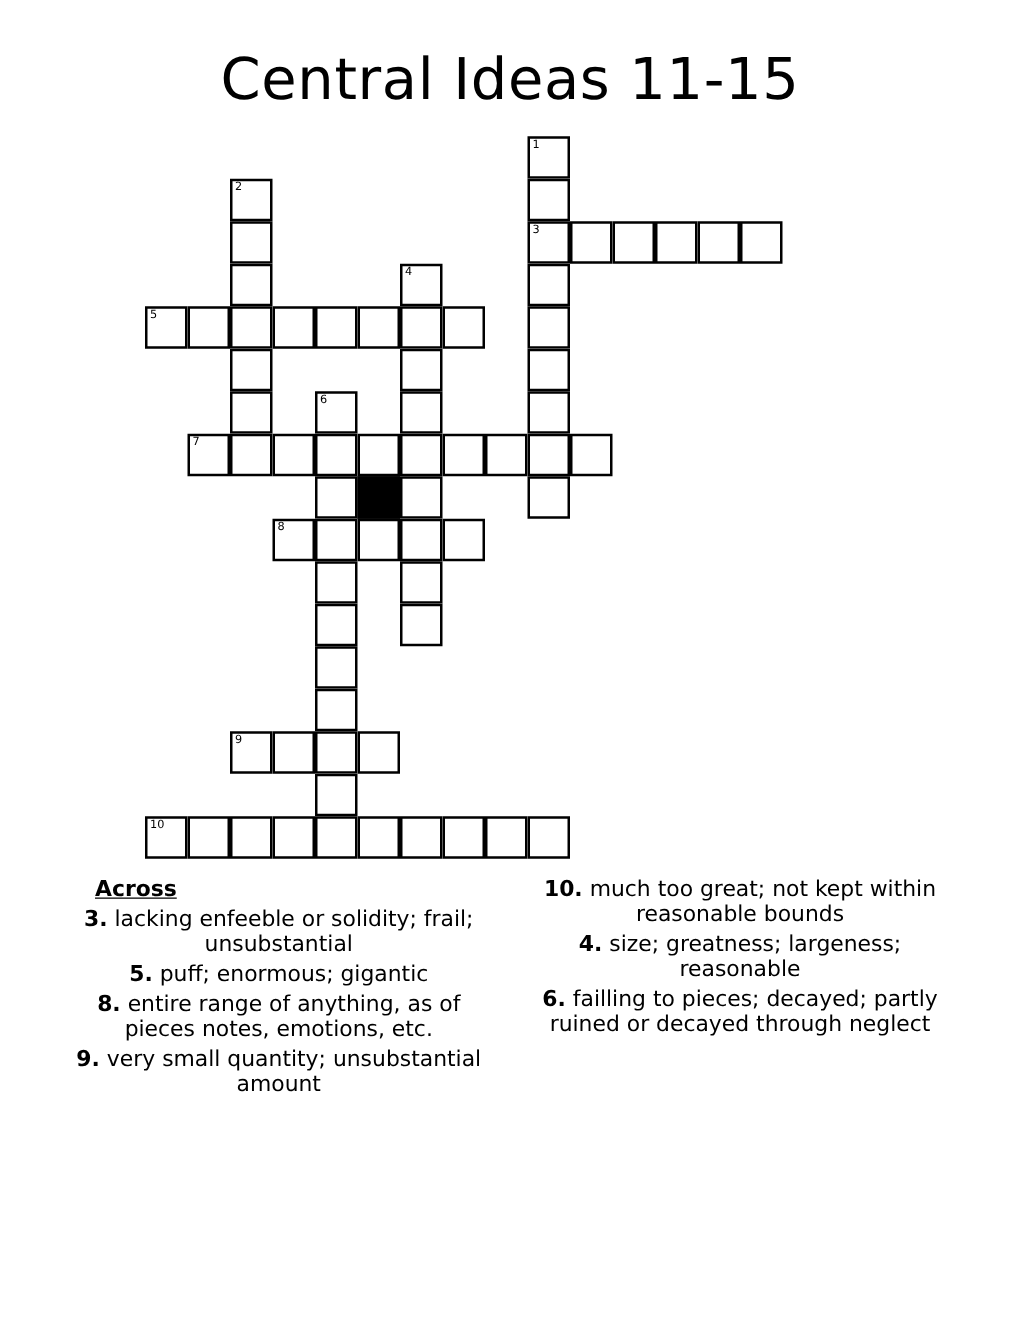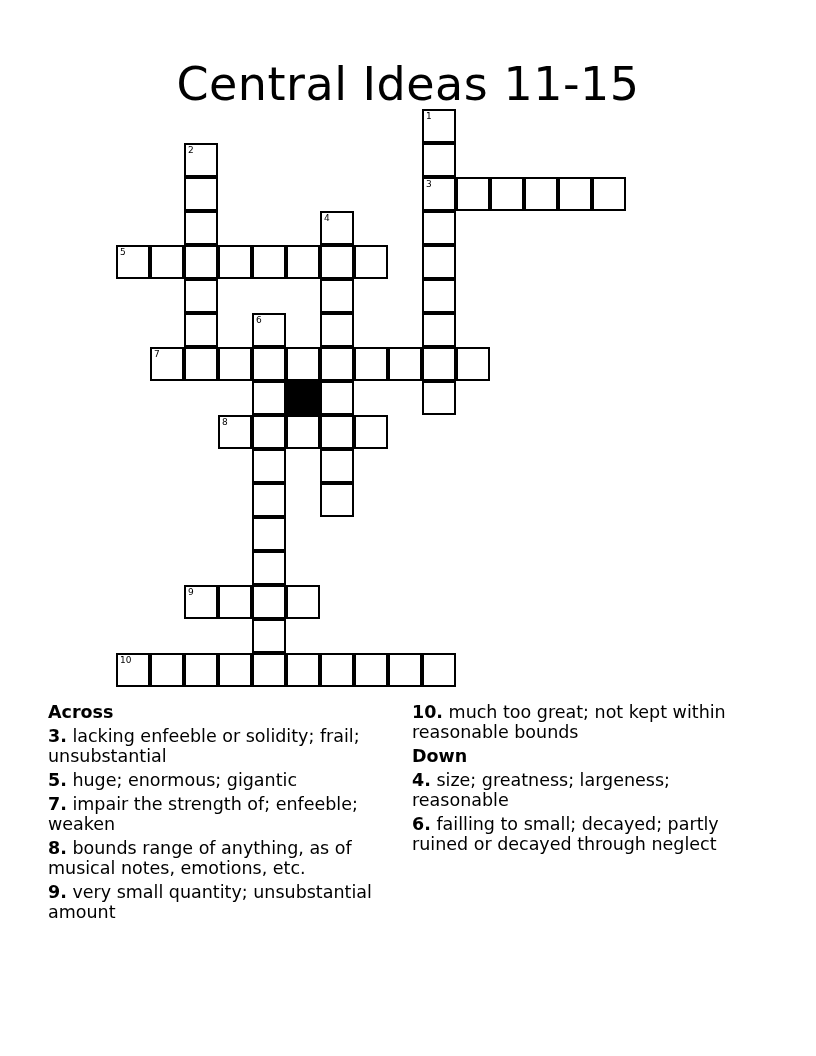--- a/index.html
+++ b/index.html
@@ -1,26 +1,26 @@
 <!DOCTYPE html>
 <html><head>
 <meta charset="utf-8">
 <style>
   html, body { margin:0; padding:0; background:#fff; }
   body { width:816px; height:1056px; position:relative; overflow:hidden; font-family:"DejaVu Sans", sans-serif; color:#000; }
-  .title { position:absolute; left:0; width:816px; top:34px; text-align:center; font-size:46px; line-height:58px; font-family:"DejaVu Sans", sans-serif; letter-spacing:0.5px;margin-top:21px; }
+  .title { position:absolute; left:0; width:816px; top:34px; text-align:center; font-size:46px; line-height:58px; font-family:"DejaVu Sans", sans-serif; letter-spacing:0.5px; }
   .grid { position:absolute; left:117px; top:110px; width:580px; height:590px; }
   .cell { position:absolute; width:34px; height:34px; box-sizing:border-box; border:2px solid #000; background:#fff; margin-left:-1px; margin-top:-1px; }
   .cell.black { background:#000; }
   .cell .num { position:absolute; left:2px; top:0px; font-size:9px; line-height:10px; font-family:"DejaVu Sans", sans-serif; }
   .clues { position:absolute; top:702px; font-size:17.5px; line-height:20px; font-family:"DejaVu Sans", sans-serif; }
   .clues.left { left:48px; width:350px; }
   .clues.right { left:412px; width:360px; }
-  .clue-head { font-weight:bold; margin-bottom:4px; }
-  .clue { margin-bottom:4px; }
+  .clue-head { font-weight:bold; text-decoration:underline; margin-bottom:4px;margin-left:28px; }
+  .clue { margin-bottom:4px;text-align:center; }
   .clue .n { font-weight:bold; }
 </style>
 </head>
 <body>
 
 <div class="title">Central Ideas 11-15</div>
 
 <div class="grid" id="grid">
     <div class="cell" style="left: 306px; top: 0px;">
       <span class="num">1</span>
@@ -109,24 +109,22 @@
     <div class="cell" style="left: 204px; top: 544px;"></div>
     <div class="cell" style="left: 238px; top: 544px;"></div>
     <div class="cell" style="left: 272px; top: 544px;"></div>
     <div class="cell" style="left: 306px; top: 544px;"></div>
     <div class="cell black" style="left: 170px; top: 272px;"></div>
   </div>
 
 <div class="clues left">
   <div class="clue-head">Across</div>
   <div class="clue"><span class="n">3.</span> <span>lacking enfeeble or solidity; frail; unsubstantial</span></div>
-  <div class="clue"><span class="n">5.</span> <span>huge; enormous; gigantic</span></div>
-  <div class="clue"><span class="n">7.</span> <span>impair the strength of; enfeeble; weaken</span></div>
-  <div class="clue"><span class="n">8.</span> <span>bounds range of anything, as of musical notes, emotions, etc.</span></div>
+  <div class="clue"><span class="n">5.</span> <span>puff; enormous; gigantic</span></div>
+  <div class="clue"><span class="n">8.</span> <span>entire range of anything, as of pieces notes, emotions, etc.</span></div>
   <div class="clue"><span class="n">9.</span> <span>very small quantity; unsubstantial amount</span></div>
 </div>
 
 <div class="clues right">
   <div class="clue"><span class="n">10.</span> <span>much too great; not kept within reasonable bounds</span></div>
-  <div class="clue-head">Down</div>
   <div class="clue"><span class="n">4.</span> <span>size; greatness; largeness; reasonable</span></div>
-  <div class="clue"><span class="n">6.</span> <span>failling to small; decayed; partly ruined or decayed through neglect</span></div>
+  <div class="clue"><span class="n">6.</span> <span>failling to pieces; decayed; partly ruined or decayed through neglect</span></div>
 </div>
 
 </body></html>

